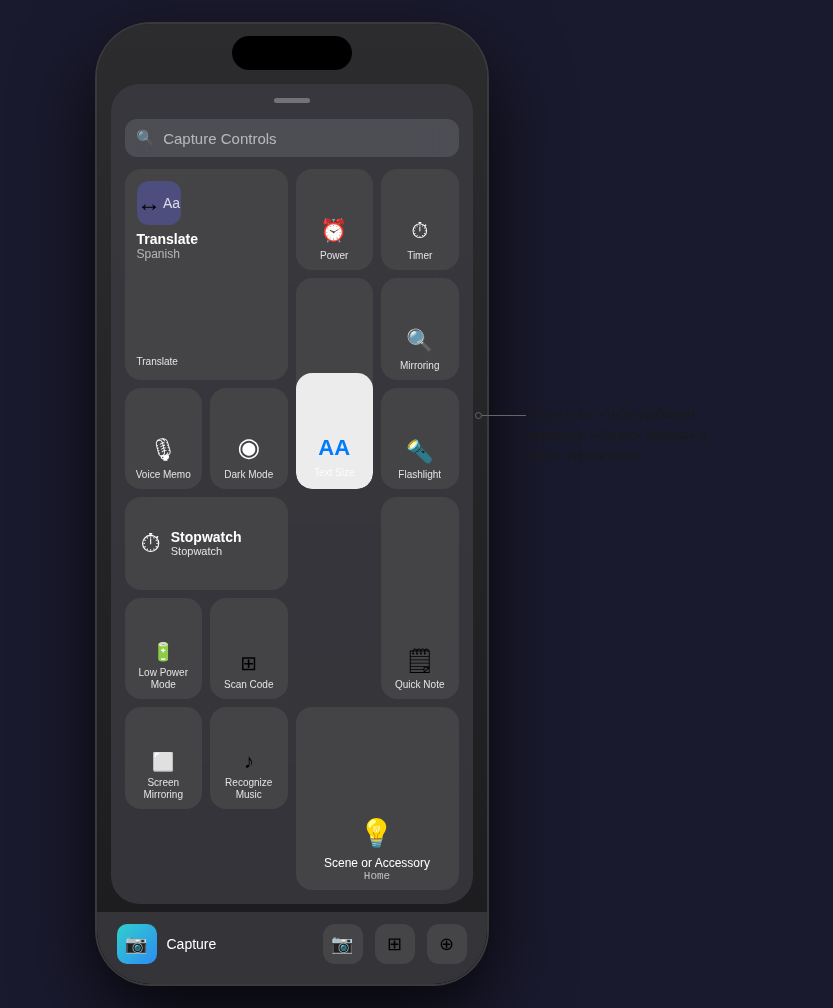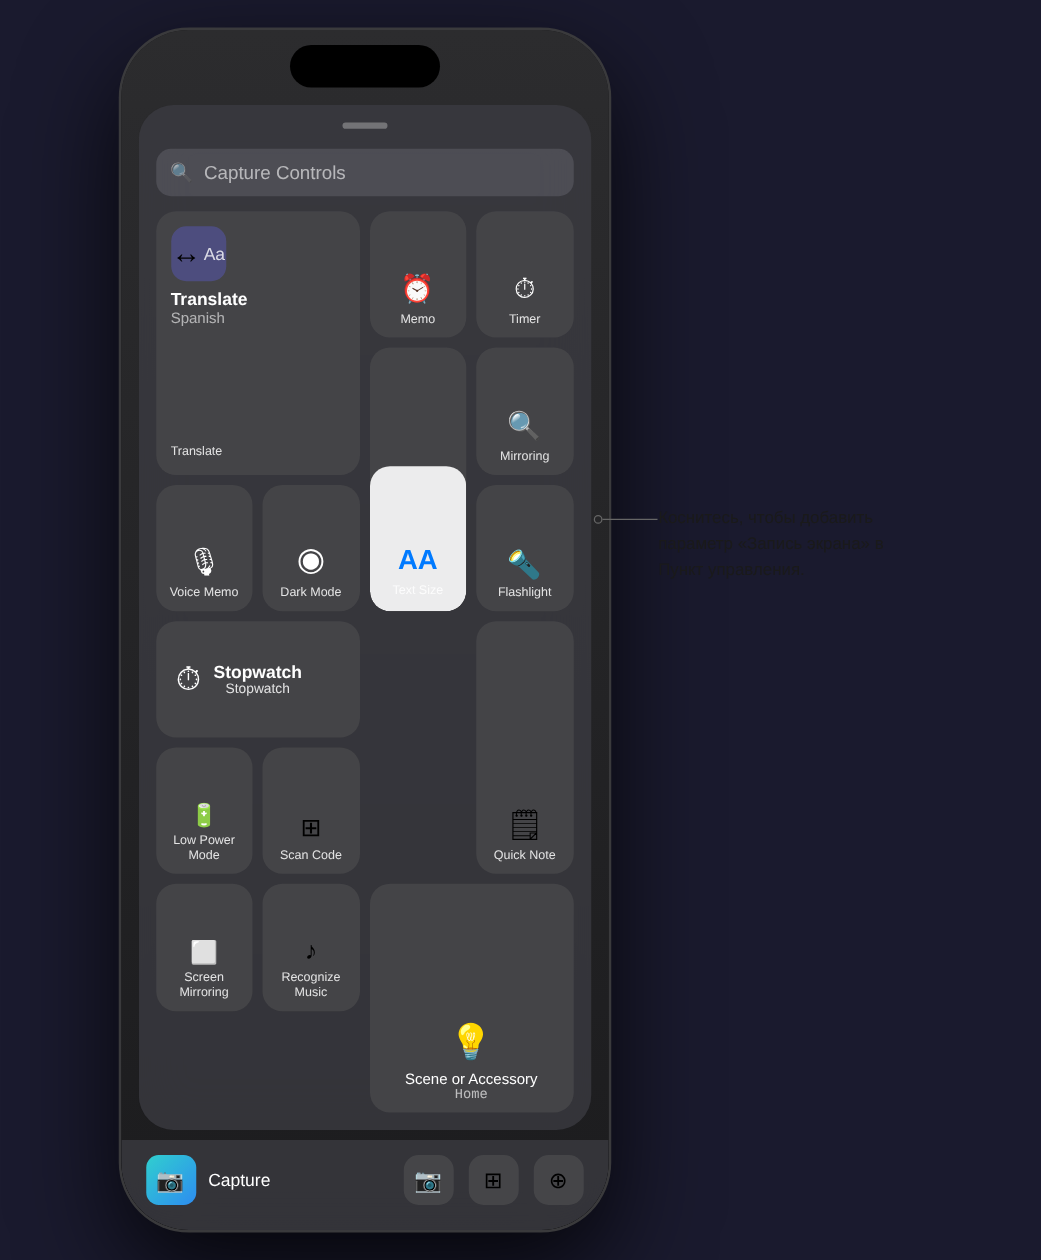--- a/index.html
+++ b/index.html
@@ -204,21 +204,21 @@
       flex-direction: row;
       justify-content: flex-start;
       align-items: center;
       padding: 12px 16px;
       gap: 10px;
     }
 
     .stopwatch-inner {
       display: flex;
       flex-direction: column;
-      align-items: center;
+      align-items: flex-start;
     }
 
     
     .screen-recording-btn {
       grid-column: 3;
       grid-row: 4 / 6;
       min-height: 160px;
       justify-content: flex-end;
       position: relative;
     }
@@ -377,21 +377,21 @@
                 <span style="font-size:14px; color:rgba(255,255,255,0.8); margin-left:2px;">Aa</span>
               </div>
               <div class="translate-title">Translate</div>
               <div class="translate-sub">Spanish</div>
             </div>
             <div class="ctrl-btn-label">Translate</div>
           </div>
 
           <div class="ctrl-btn" style="grid-column:3; grid-row:1;">
             <div class="ctrl-icon">⏰</div>
-            <div class="ctrl-btn-label">Memo</div>
+            <div class="ctrl-btn-label">Power</div>
           </div>
 
           <div class="ctrl-btn" style="grid-column:4; grid-row:1;">
             <div class="ctrl-icon">⏱</div>
             <div class="ctrl-btn-label">Timer</div>
           </div>
 
           <div class="ctrl-btn" style="grid-column:4; grid-row:2;">
             <div class="ctrl-icon">🔍</div>
             <div class="ctrl-btn-label">Mirroring</div>

